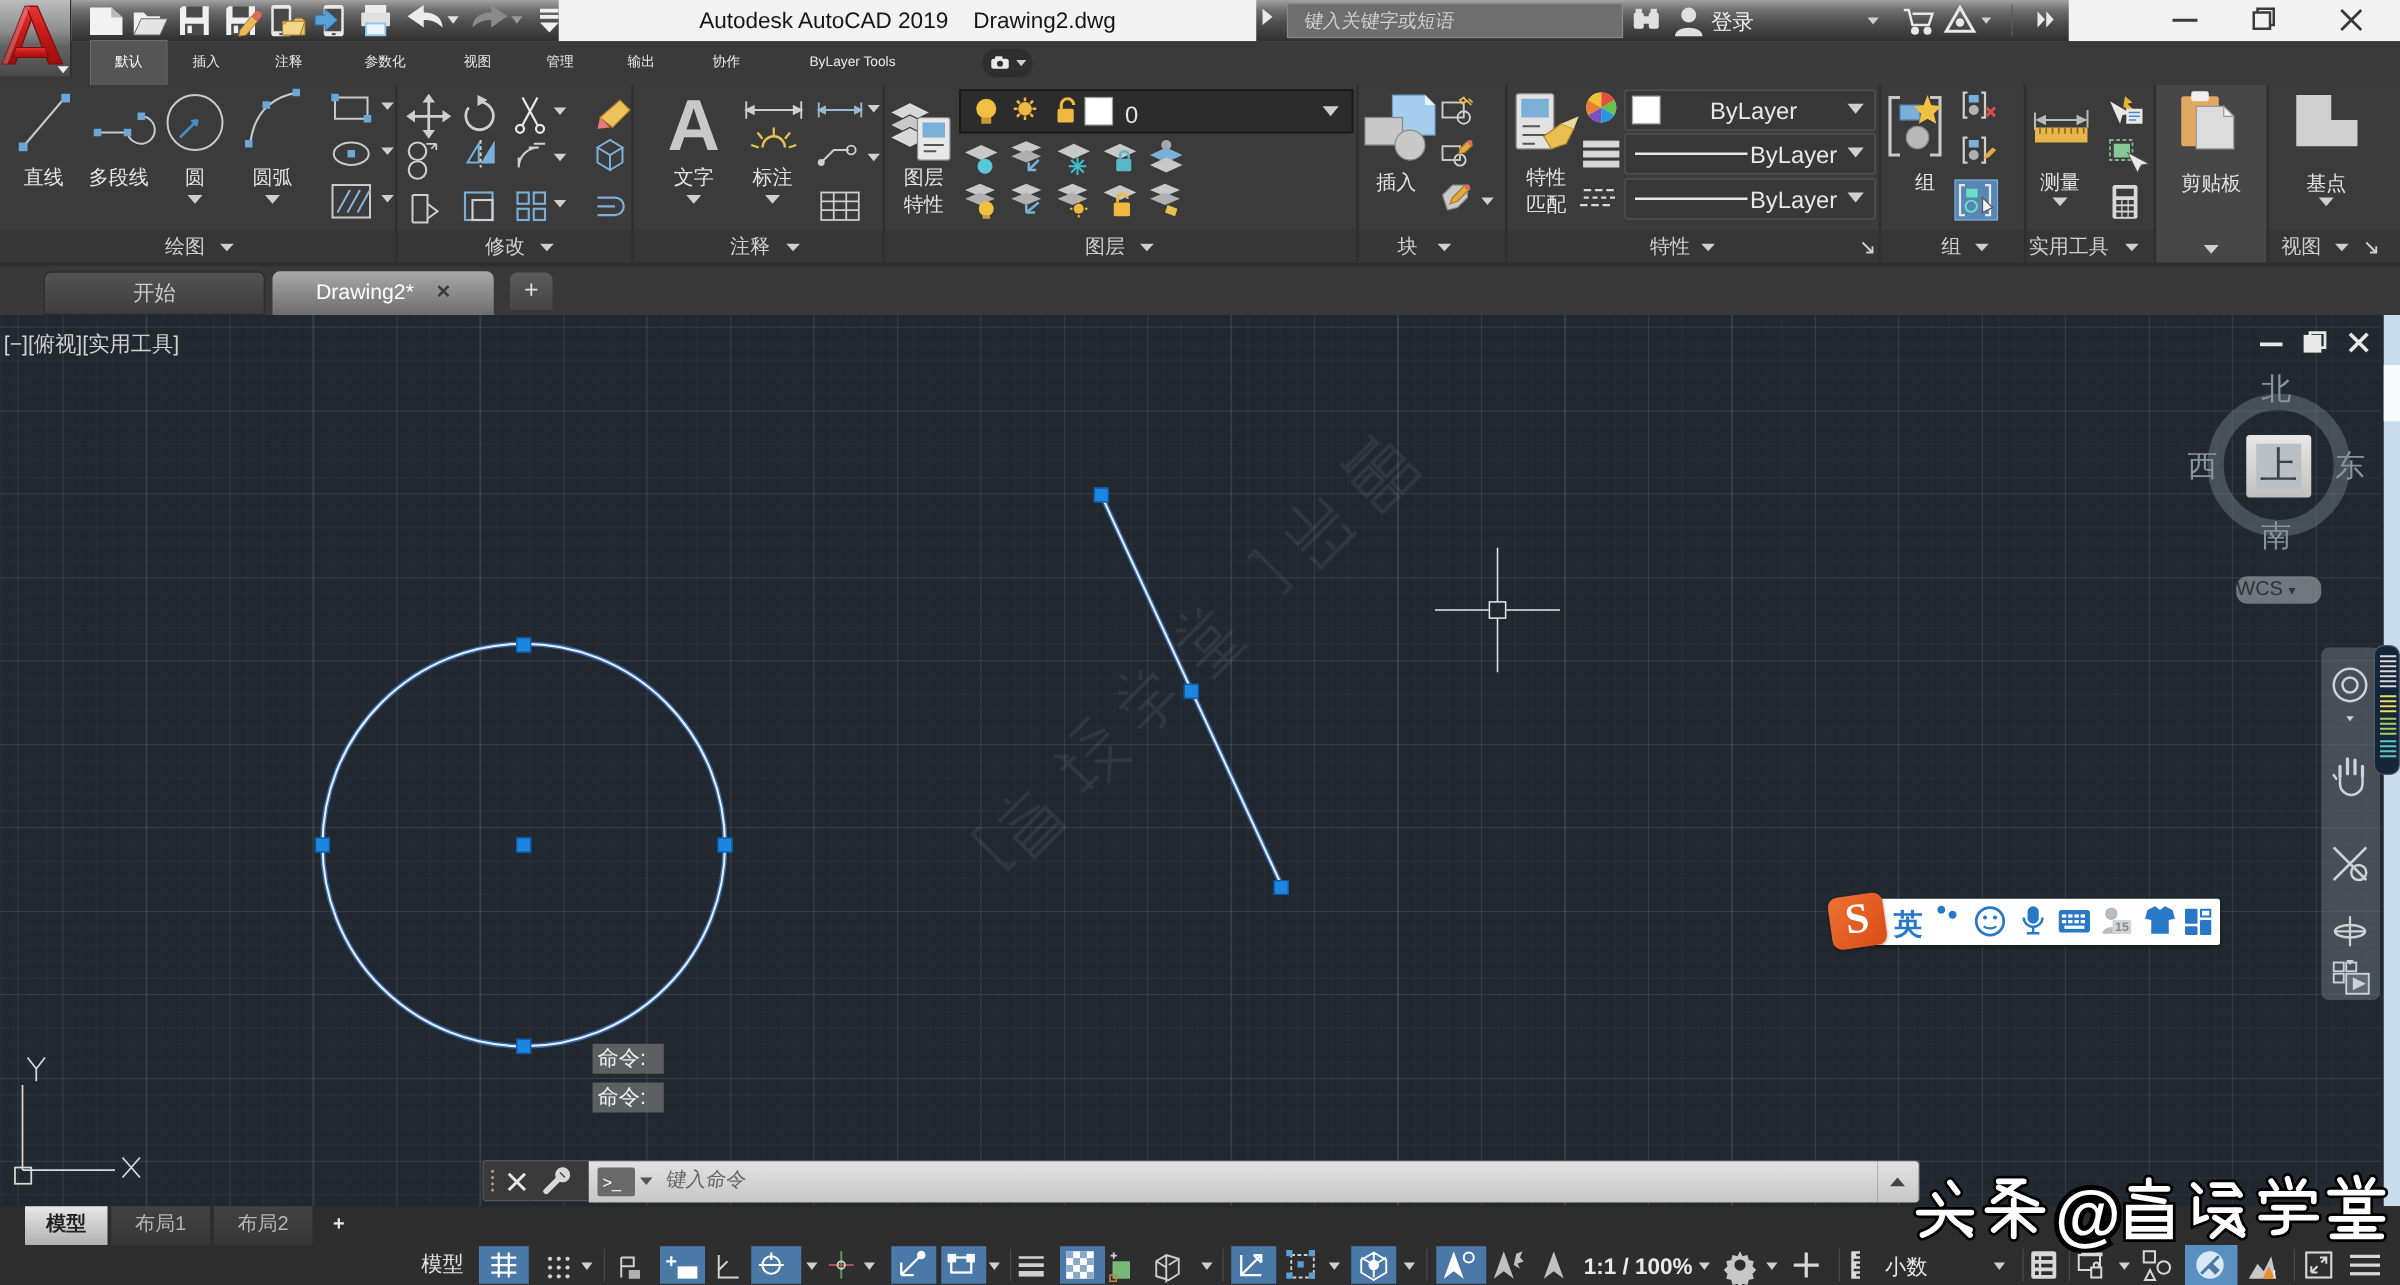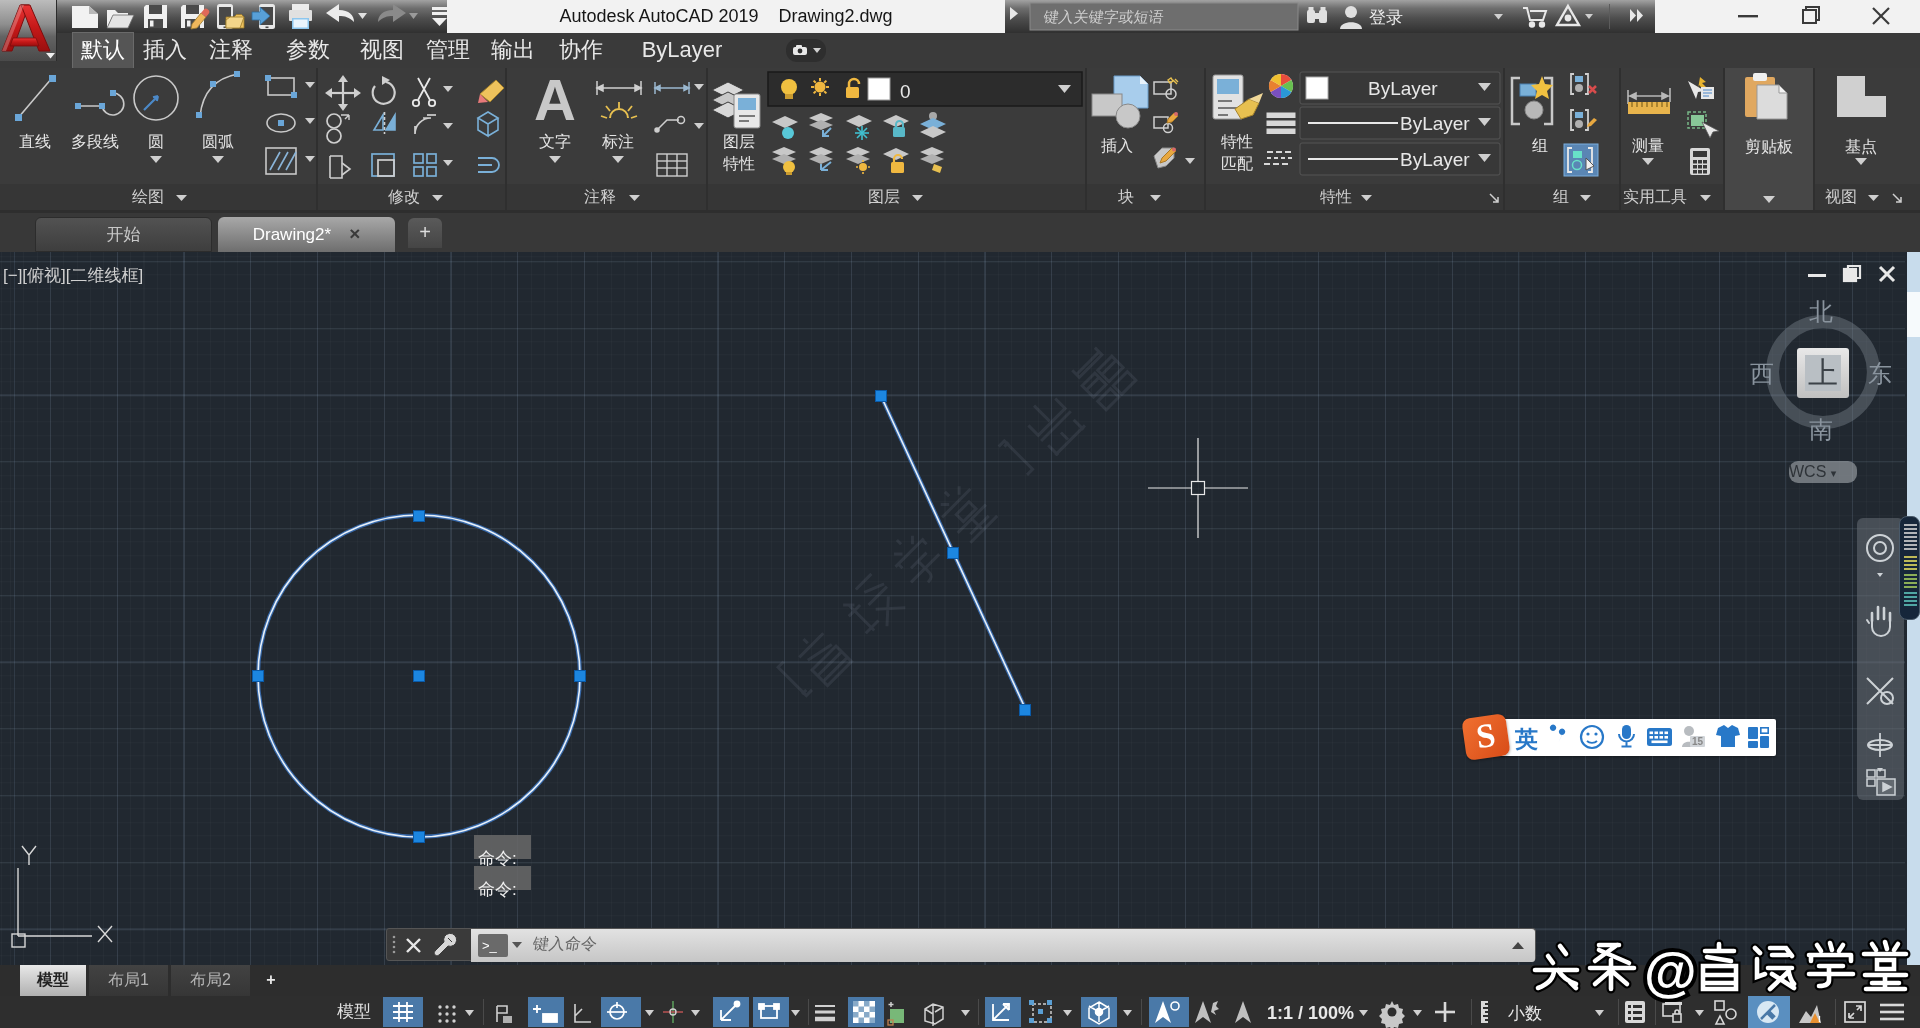--- a/index.html
+++ b/index.html
@@ -9,37 +9,37 @@
 
 #titlebar{left:0;top:0;width:1920px;height:33px;background:#f2f2f2}
 #qat{left:57px;top:0;width:390px;height:33px;background:linear-gradient(#a2a2a2,#6e6e6e 25%,#4e4e4e 55%,#3a3a3a 85%,#303030)}
 #qleft{left:0;top:0;width:57px;height:33px;background:linear-gradient(#a2a2a2,#6e6e6e 25%,#4e4e4e 55%,#3a3a3a 85%,#303030)}
 #tsearch{left:1005px;top:0;width:650px;height:33px;background:linear-gradient(#a2a2a2,#6e6e6e 25%,#4e4e4e 55%,#3a3a3a 85%,#303030)}
 #apptitle{left:447px;top:0;width:558px;height:33px;color:#161616;font-size:18px;text-align:center;line-height:32px}
 
 #appbtn{left:0;top:0;width:57px;height:61px;background:linear-gradient(#bcbcbc,#8e8e8e 40%,#636363 60%,#4a4a4a);border-right:1px solid #2c2c2c;z-index:30}
 
 #tabrow{left:0;top:33px;width:1920px;height:35px;background:#3a3a3a}
-.rtab{position:absolute;top:0;height:35px;color:#e8e8e8;font-size:22px;line-height:34px;text-align:center}
+.rtab{position:absolute;top:0;height:35px;color:#e8e8e8;font-size:11px;line-height:34px;text-align:center}
 .rtab.sel{background:#555;outline:1px solid #6a6a6a;color:#fff}
 
 #ribbon{left:0;top:68px;width:1920px;height:145px;background:#3b3b3b;border-bottom:3px solid #2e2e2e}
 
 #filetabs{left:0;top:213px;width:1920px;height:39px;background:#383838}
 .ftab{position:absolute;top:4px;height:35px;border-radius:6px 6px 0 0;font-size:17px;text-align:center;line-height:34px}
 
 #canvas{left:0;top:252px;width:1905px;height:713px;background:#212830;overflow:hidden}
 #grid{background:
  repeating-linear-gradient(to right,rgba(255,255,255,0.022) 0 1px,transparent 1px 13.35px),
  repeating-linear-gradient(to bottom,rgba(255,255,255,0.022) 0 1px,transparent 1px 13.35px),
  repeating-linear-gradient(to right,rgba(140,170,200,0.14) 0 1px,transparent 1px 66.75px),
  repeating-linear-gradient(to bottom,rgba(140,170,200,0.14) 0 1px,transparent 1px 66.75px);
  background-position:9.95px 0,0 9.25px,50px 0,0 9.25px;}
 .grip{position:absolute;width:12px;height:12px;background:#1c86e0;border:1px solid #0a5aa8}
-.cmdh{position:absolute;height:24px;background:rgba(105,105,105,0.85);color:#f0f0f0;font-size:17px;line-height:23px;padding:12px 4px;white-space:nowrap}
+.cmdh{position:absolute;height:24px;background:rgba(105,105,105,0.85);color:#f0f0f0;font-size:17px;line-height:23px;padding:0 4px;white-space:nowrap}
 
 #modeltabs{left:0;top:965px;width:1920px;height:31px;background:#2d2d2d}
 .mtab{position:absolute;top:0;height:31px;font-size:16px;line-height:30px;text-align:center;color:#b5b5b5}
 
 #statusbar{left:0;top:996px;width:1920px;height:32px;background:#2e2e2e}
 </style></head>
 <body>
 <div class="abs" id="titlebar"></div>
 <div class="abs" id="qleft"></div>
 <div class="abs" id="qat"></div>
@@ -666,21 +666,21 @@
         </g>
       <g transform="translate(392,0)">
           <path d="M-24 -54 v22 M-42 -44 v14 h38 v-14 M-44 -24 h42 M-42 -16 v14 M-24 -16 v10 M-6 -16 v14 M-44 -4 h42"></path>
         </g>
       <g transform="translate(460,0)">
           <path d="M-40 -52 v10 h32 v-10 M-40 -46 h32 M-44 -34 h18 v16 h-18 z M-22 -34 h20 v16 h-20 z M-44 -28 h18 M-22 -28 h20 M-44 -12 h18 v12 h-18 z M-22 -12 h20 v12 h-20 z"></path>
         </g>
     </g>
   </svg>
 
-  <div class="abs" style="left:3px;top:12px;font-size:17px;color:#d0d0d0">[−][俯视][二维线框]</div>
+  <div class="abs" style="left:3px;top:12px;font-size:17px;color:#d0d0d0">[−][俯视][实用工具]</div>
 
   <svg class="abs" style="left:1800px;top:12px" width="100" height="20" viewBox="0 0 100 20">
   <rect x="8" y="10" width="18" height="3" fill="#e8e8e8"></rect>
   <g fill="none" stroke="#e8e8e8" stroke-width="2.2">
         <rect x="44" y="5" width="12" height="12" fill="#e8e8e8"></rect>
         <path d="M48 5 v-3 h12 v12 h-4"></path>
       </g>
   <g stroke="#e8e8e8" stroke-width="3">
         <line x1="80" y1="3" x2="94" y2="17"></line>
         <line x1="94" y1="3" x2="80" y2="17"></line>

